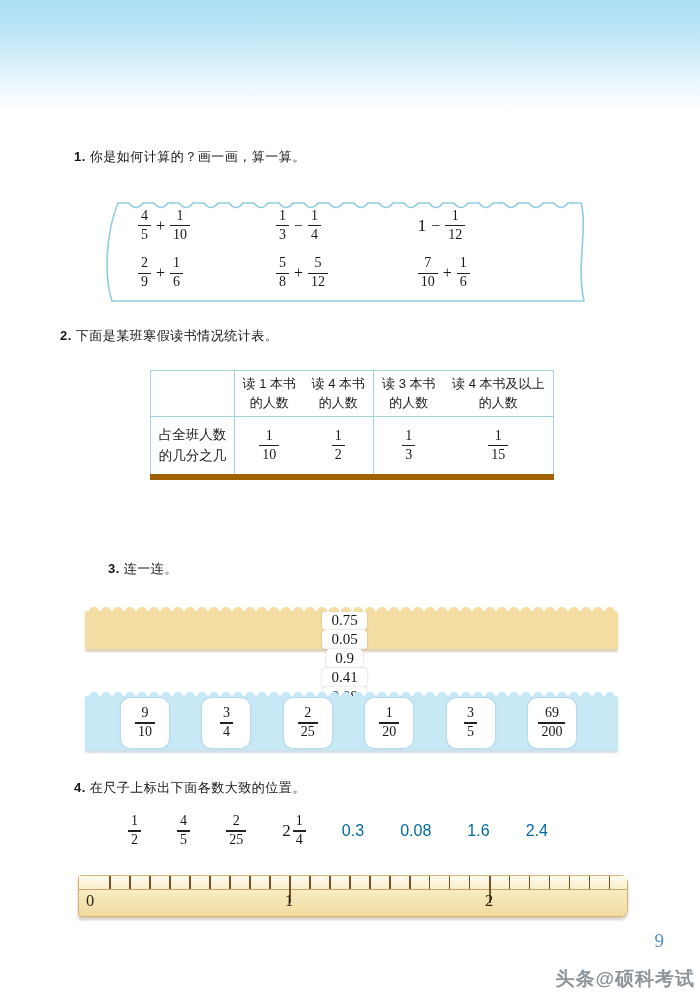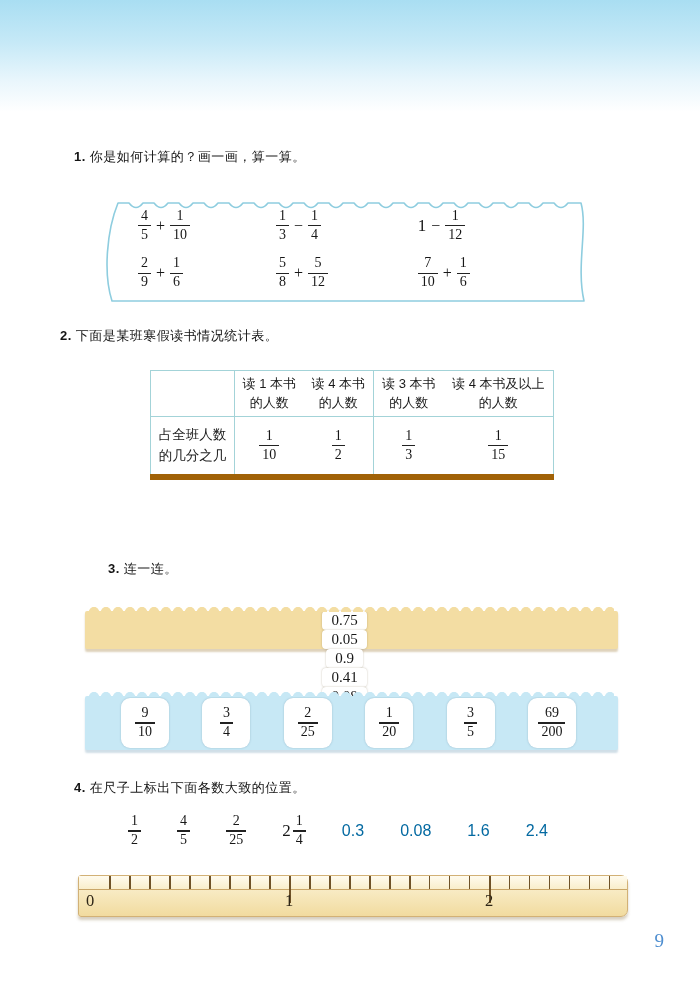--- a/index.html
+++ b/index.html
@@ -322,13 +322,14 @@
       <div class="rticks"></div>
     </div>
     <div class="ttick t1"></div>
     <div class="ttick t2"></div>
     <span class="rlabel r0">0</span>
     <span class="rlabel r1">1</span>
     <span class="rlabel r2">2</span>
   </div>
 
   <div class="pagenum">9</div>
+  <div class="watermark">头条@硕科考试</div>
 </div>
 
 </body></html>

